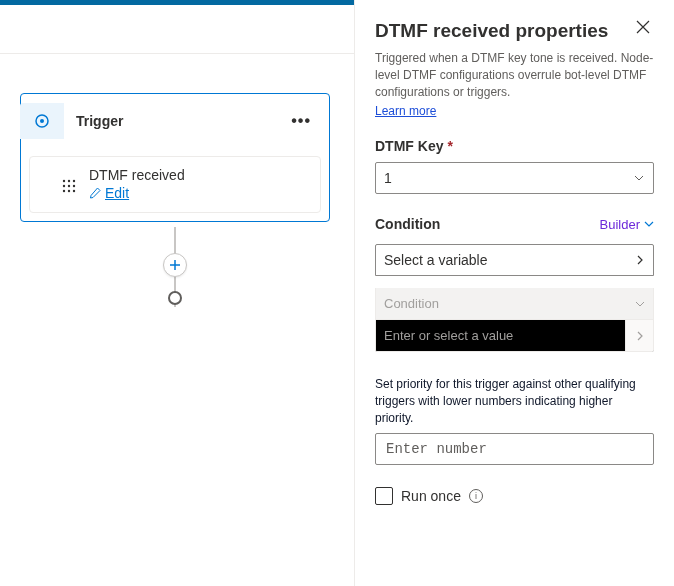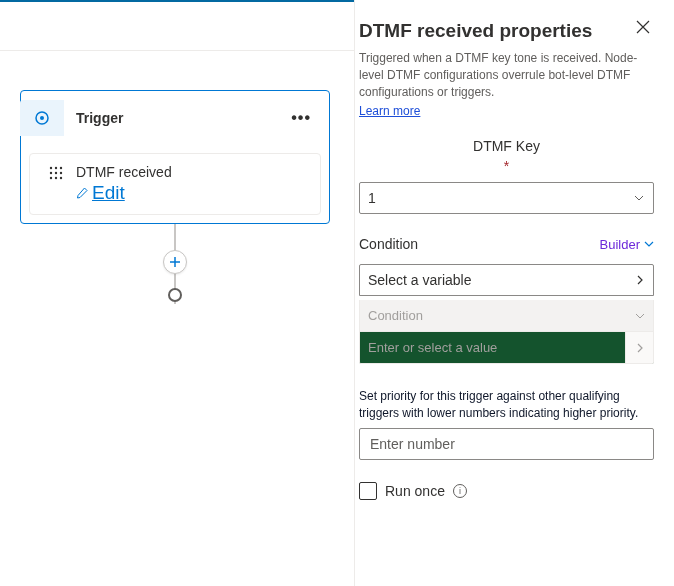--- a/index.html
+++ b/index.html
@@ -11,21 +11,21 @@
     background: #fff;
     width: 674px;
     height: 586px;
     overflow: hidden;
     display: flex;
   }
   .canvas {
     flex: 1;
     background: #fff;
     position: relative;
-    border-top: 2px solid #0369a1;
+    border-top: 5px solid #0369a1;
   }
   .canvas-top-line {
     position: absolute;
     top: 48px;
     left: 0;
     right: 0;
     border-top: 1px solid #edebe9;
   }
   .trigger-card {
     position: absolute;
@@ -62,41 +62,41 @@
     padding: 0 4px;
     cursor: pointer;
     letter-spacing: 1px;
   }
   .trigger-body {
     padding: 8px 8px 8px 8px;
   }
   .trigger-item {
     border: 1px solid #edebe9;
     border-radius: 4px;
-    padding: 10px 12px;
-    display: flex;
-    align-items: flex-start;
+    padding: 10px 25px;
+    display: flex;
+    align-items: center;
   }
   .trigger-item .dial-icon {
     width: 28px;
     display: flex;
     justify-content: center;
     padding-top: 2px;
   }
   .trigger-item .content {
     flex: 1;
     padding-left: 6px;
   }
   .trigger-item .label {
     font-weight: 400;
   }
   .trigger-item .edit-link {
     color: #0078d4;
     text-decoration: underline;
-    font-size: 19px;
+    font-size: 14px;
     display: inline-flex;
     align-items: center;
     gap: 4px;
     margin-top: 2px;
     cursor: pointer;
   }
   .connector-line {
     position: absolute;
     top: 222px;
     left: 174px;
@@ -128,21 +128,21 @@
     width: 14px;
     height: 14px;
     border: 2px solid #605e5c;
     border-radius: 50%;
     background: #fff;
   }
   
   .panel {
     width: 320px;
     border-left: 1px solid #edebe9;
-    padding: 16px 20px 20px 4px;
+    padding: 16px 20px 20px 20px;
     overflow: auto;
   }
   .panel-header {
     display: flex;
     align-items: flex-start;
     justify-content: space-between;
   }
   .panel-title {
     font-size: 19px;
     font-weight: 600;
@@ -162,27 +162,26 @@
   }
   .learn-link {
     color: #1d4ed8;
     text-decoration: underline;
     font-size: 12px;
     cursor: pointer;
     display: inline-block;
     margin-bottom: 20px;
   }
   .field-label {
-    font-weight: 400;
+    font-weight: 700;
     font-size: 14px;
     margin-bottom: 8px;
     display: flex;
     align-items: center;
     gap: 4px;
-    flex-direction: column;
   }
   .req { color: #a4262c; }
   .select-box, .variable-box, .value-box, .text-input {
     border: 1px solid #8a8886;
     border-radius: 2px;
     height: 32px;
     width: 100%;
     display: flex;
     align-items: center;
     padding: 0 8px;
@@ -197,35 +196,35 @@
     margin-bottom: 12px;
   }
   .builder-link {
     color: #6d28d9;
     font-size: 13px;
     display: inline-flex;
     align-items: center;
     gap: 4px;
     cursor: pointer;
   }
-  .variable-box { justify-content: space-between; cursor: pointer; margin-bottom: 4px; border-radius: 2px 2px 0 0;}
+  .variable-box { justify-content: space-between; cursor: pointer; margin-bottom: 12px; border-radius: 2px 2px 0 0;}
   .cond-disabled {
     background: #f3f2f1;
     border: 1px solid #edebe9;
     border-top: none;
     height: 32px;
     display: flex;
     align-items: center;
     justify-content: space-between;
     padding: 0 8px;
     color: #a19f9d;
     font-size: 13px;
   }
   .value-disabled {
-    background: #14532d;
+    background: #000000;
     border: 1px solid #edebe9;
     border-top: none;
     height: 32px;
     display: flex;
     align-items: center;
     padding: 0;
     color: #a19f9d;
     font-size: 13px;
     margin-bottom: 24px;
     border-radius: 0 0 2px 2px;
@@ -237,21 +236,21 @@
     font-size: 12px;
     color: #0f172a;
     line-height: 1.4;
     margin-bottom: 6px;
   }
   .text-input input {
     border: none;
     outline: none;
     width: 100%;
     font-size: 14px;
-    font-family: Liberation Sans, sans-serif;
+    font-family: Liberation Mono, monospace;
     background: transparent;
   }
   .text-input input::placeholder { color: #605e5c; }
   .checkbox-row {
     display: flex;
     align-items: center;
     gap: 8px;
     margin-top: 22px;
   }
   .checkbox {

